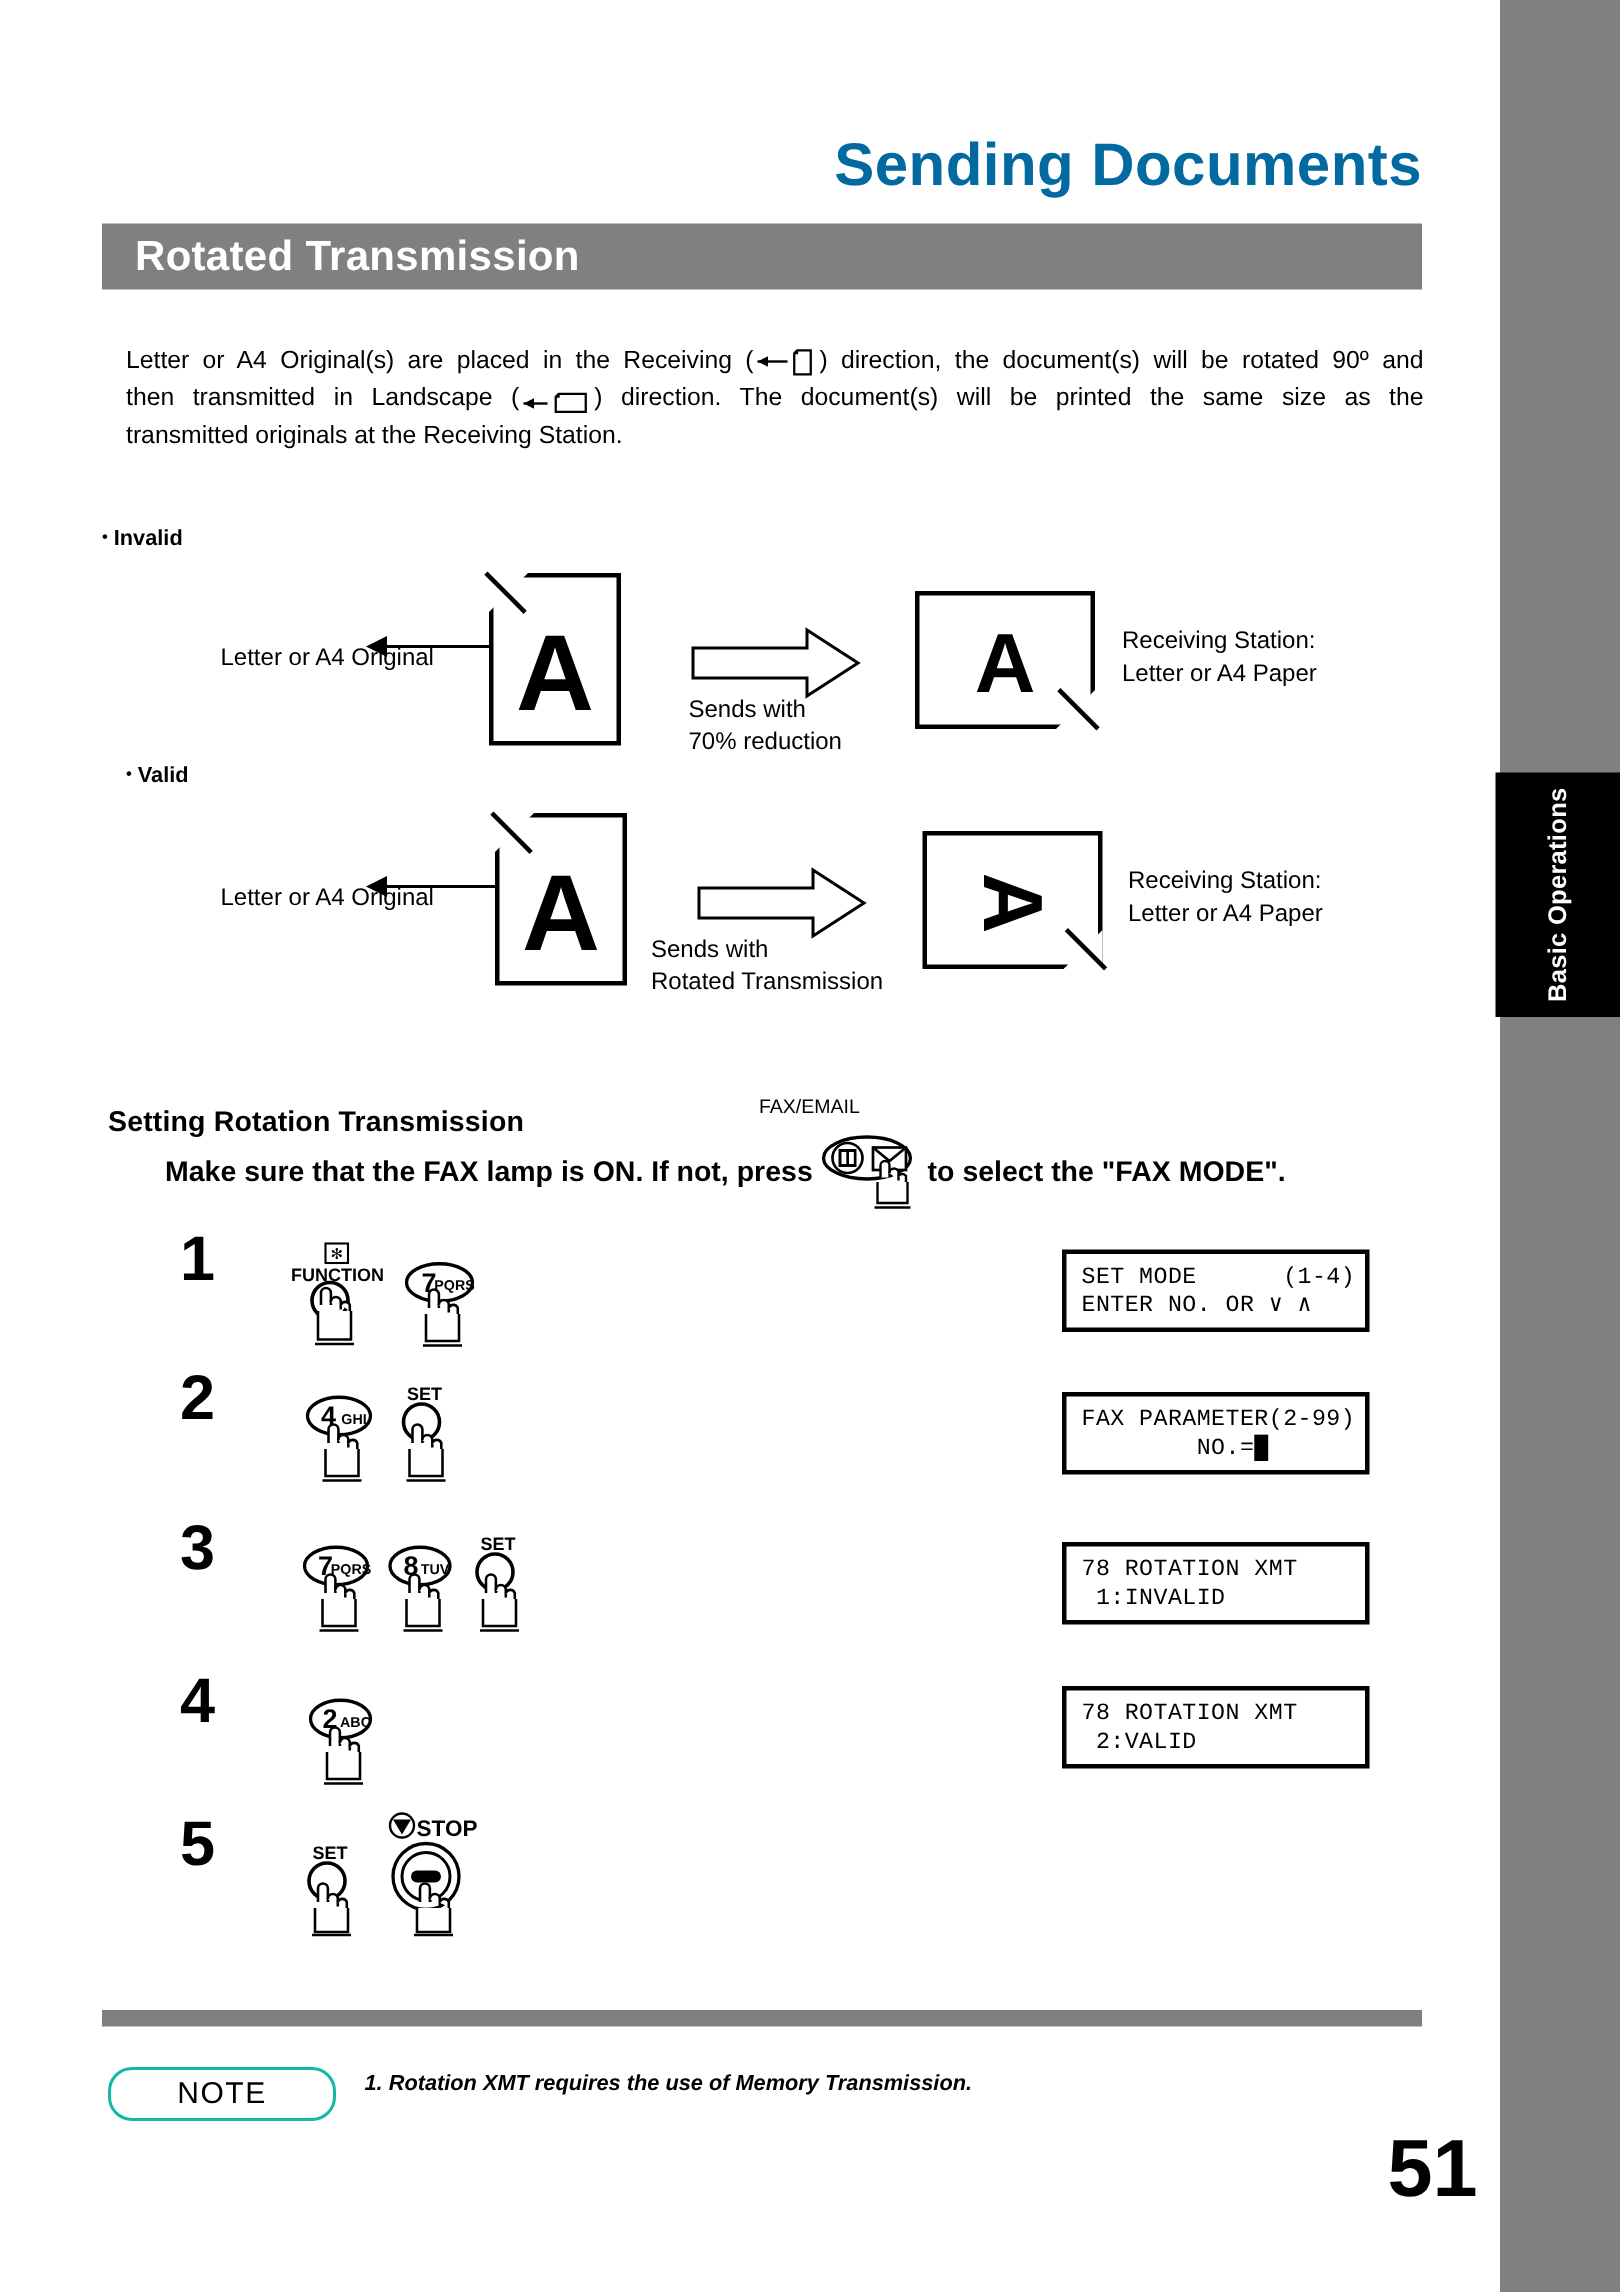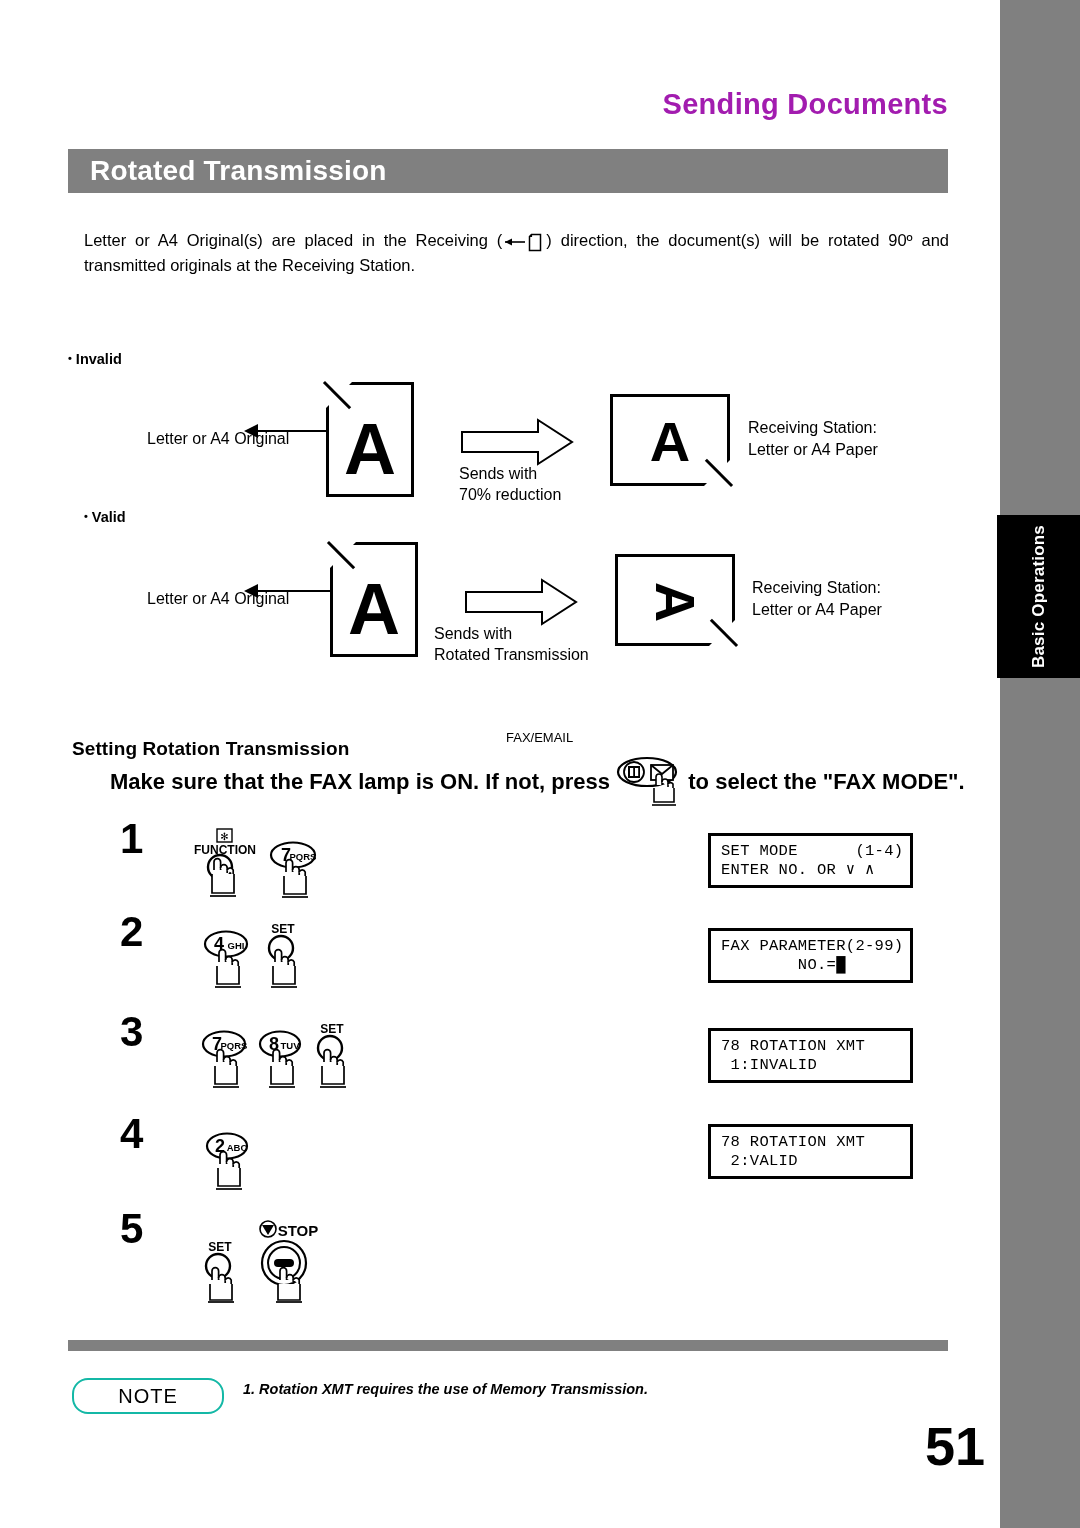--- a/index.html
+++ b/index.html
@@ -50,23 +50,23 @@
     white-space: nowrap;
   }
 
   
   #running-head {
     position: absolute;
     top: 88px;
     left: 0;
     width: 948px;
     text-align: right;
-    font-size: 29px;
-    font-weight: bold;
-    color: #a21caf;
+    font-size: 40px;
+    font-weight: bold;
+    color: #0369a1;
     letter-spacing: 0.3px;
   }
   #title-band {
     position: absolute;
     top: 149px;
     left: 68px;
     width: 880px;
     height: 44px;
     background: #808080;
     display: flex;
@@ -212,21 +212,21 @@
     font-size: 16px;
     line-height: 22px;
     white-space: nowrap;
   }
 
   
   #faxlamp-line {
     position: absolute;
     top: 755px;
     left: 110px;
-    font-size: 22px;
+    font-size: 19px;
     font-weight: bold;
     white-space: nowrap;
   }
   #faxlamp-line .seg { vertical-align: middle; }
   #faxemail-cap {
     position: absolute;
     top: 730px;
     left: 506px;
     font-size: 13px;
     font-weight: normal;
@@ -329,20 +329,27 @@
   </div>
 
   <div id="intro">
     <span class="ln jx"><span>Letter or A4 Original(s) are placed in the Receiving (</span><span class="icon-portrait">
         <svg width="42" height="22" viewBox="0 0 42 22">
           <line x1="2" y1="11" x2="22" y2="11" stroke="#000" stroke-width="1.6"></line>
           <polygon points="2,11 9,7.5 9,14.5" fill="#000"></polygon>
           <path d="M28.5 3.5 L37.5 3.5 L37.5 19.5 L26.5 19.5 L26.5 5.5 Z" fill="#fff" stroke="#000" stroke-width="1.5"></path>
           <path d="M26.5 5.5 L28.5 5.5 L28.5 3.5" fill="none" stroke="#000" stroke-width="1.2"></path>
         </svg></span><span>) direction, the document(s) will be rotated 90º and</span></span>
+    <span class="ln jx"><span>then  transmitted  in  Landscape  (</span><span class="icon-landscape">
+        <svg width="48" height="22" viewBox="0 0 48 22">
+          <line x1="2" y1="14" x2="18" y2="14" stroke="#000" stroke-width="1.6"></line>
+          <polygon points="2,14 9,10.5 9,17.5" fill="#000"></polygon>
+          <path d="M23.5 9.5 L25.5 7.5 L43.5 7.5 L43.5 19.5 L23.5 19.5 Z" fill="#fff" stroke="#000" stroke-width="1.5"></path>
+          <path d="M23.5 9.5 L25.5 9.5 L25.5 7.5" fill="none" stroke="#000" stroke-width="1.2"></path>
+        </svg></span><span>)  direction.  The  document(s)  will  be  printed  the  same  size  as  the</span></span>
     <span class="ln">transmitted originals at the Receiving Station.</span>
   </div>
 
 
   <div class="bullet-lbl" id="bullet-invalid"><span class="dot">•</span><span>Invalid</span></div>
 
   <div class="diagram" id="diagram-invalid">
     <div class="dg-arrow-left" style="top:58px; left:257px;"></div>
     <div class="dg-origlabel" style="top:58px; left:147px;">Letter or A4 Original</div>
 
@@ -565,21 +572,21 @@
       <svg width="56" height="86" viewBox="0 0 56 86">
         <text x="24" y="34" font-family="'Liberation Sans',sans-serif" font-size="12" font-weight="bold" text-anchor="middle" fill="#000">SET</text>
         <circle cx="22" cy="49" r="12" fill="#fff" stroke="#000" stroke-width="2.4"></circle>
         <path d="M16 63 l0 -9 a3.3 3.3 0 0 1 6.6 0 l0 9" fill="#fff" stroke="#000" stroke-width="1.7"></path>
         <path d="M22.6 61 a3.3 3.3 0 0 1 6.6 0 l0 5" fill="#fff" stroke="#000" stroke-width="1.7"></path>
         <path d="M29.2 63 a3.2 3.2 0 0 1 6 0 l0 4" fill="#fff" stroke="#000" stroke-width="1.7"></path>
         <path d="M14 67 l0 16 l22 0 l0 -16" fill="#fff" stroke="#000" stroke-width="1.7"></path>
         <line x1="12" y1="85" x2="38" y2="85" stroke="#000" stroke-width="1.7"></line>
       </svg>
     </span>
-    <span style="display:inline-block; vertical-align:bottom; margin-left:-4px;margin-top:12px;">
+    <span style="display:inline-block; vertical-align:bottom; margin-left:-4px;">
       <svg width="76" height="86" viewBox="0 0 76 86">
         <path d="M10 8 l12 0 l-6 10 Z" fill="#000"></path>
         <circle cx="16" cy="12" r="8" fill="none" stroke="#000" stroke-width="1.6"></circle>
         <text x="46" y="19" font-family="'Liberation Sans',sans-serif" font-size="15" font-weight="bold" text-anchor="middle" fill="#000">STOP</text>
         <circle cx="32" cy="46" r="22" fill="#fff" stroke="#000" stroke-width="2.2"></circle>
         <circle cx="32" cy="46" r="16" fill="#fff" stroke="#000" stroke-width="2"></circle>
         <rect x="22" y="42" width="20" height="8" rx="4" fill="#000"></rect>
         <path d="M28 63 l0 -9 a3.3 3.3 0 0 1 6.6 0 l0 9" fill="#fff" stroke="#000" stroke-width="1.7"></path>
         <path d="M34.6 61 a3.3 3.3 0 0 1 6.6 0 l0 5" fill="#fff" stroke="#000" stroke-width="1.7"></path>
         <path d="M41.2 63 a3.2 3.2 0 0 1 6 0 l0 4" fill="#fff" stroke="#000" stroke-width="1.7"></path>

